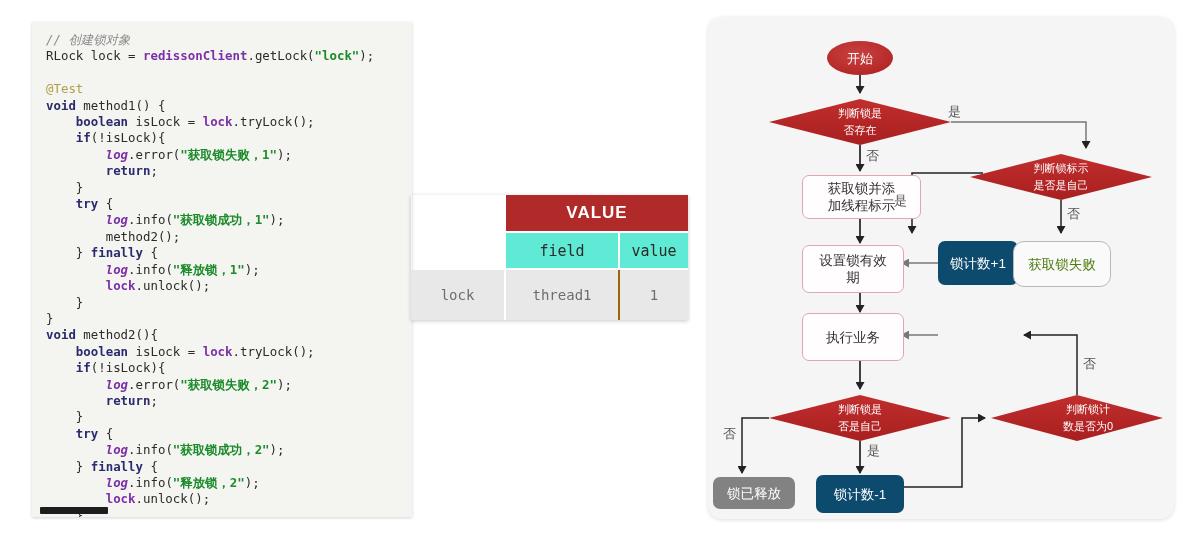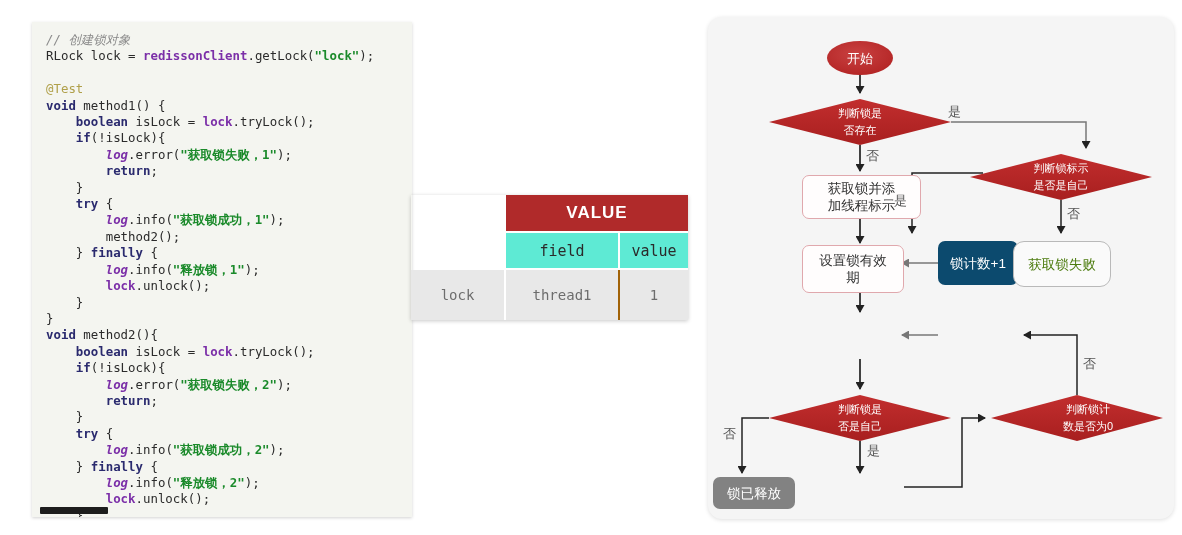--- a/index.html
+++ b/index.html
@@ -209,29 +209,35 @@
   </div>
 
   <div class="fl-node fl-proc" style="left:94px;top:228px;width:100px;height:46px;">
     <span>设置锁有效<br>期</span>
   </div>
 
   <div class="fl-node fl-proc" style="left:94px;top:158px;width:117px;height:42px;">
     <span>获取锁并添<br>加线程标示</span>
   </div>
 
+  <div class="fl-node fl-proc" style="left:94px;top:296px;width:100px;height:46px;">
+    <span>执行业务</span>
+  </div>
 
   <div class="fl-dia-wrap" style="left:61px;top:378px;width:182px;height:46px;">
     <div class="fl-dia-label">判断锁是<br>否是自己</div>
   </div>
 
   <div class="fl-node fl-gray" style="left:5px;top:460px;width:82px;height:32px;">
     <span>锁已释放</span>
   </div>
 
+  <div class="fl-node fl-red" style="left:108px;top:458px;width:88px;height:38px;">
+    <span>锁计数-1</span>
+  </div>
 
   <div class="fl-dia-wrap" style="left:294px;top:378px;width:172px;height:46px;">
     <div class="fl-dia-label">判断锁计<br>数是否为0</div>
   </div>
 
 
   <div class="fl-dia-wrap" style="left:262px;top:137px;width:182px;height:46px;text-decoration:underline;">
     <div class="fl-dia-label">判断锁标示<br>是否是自己</div>
   </div>
 

